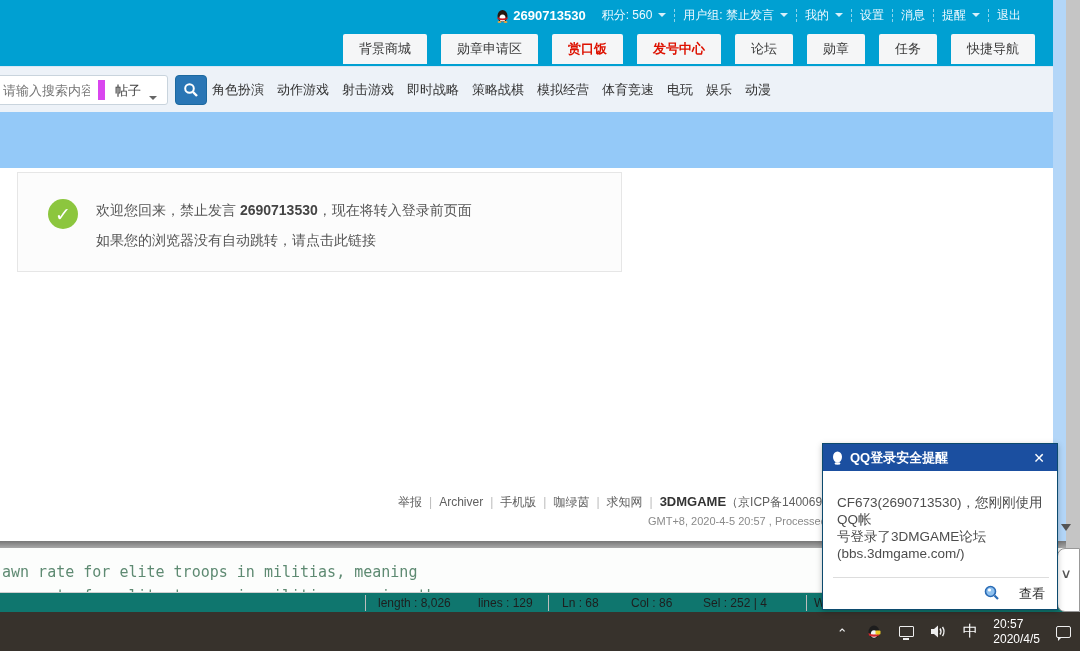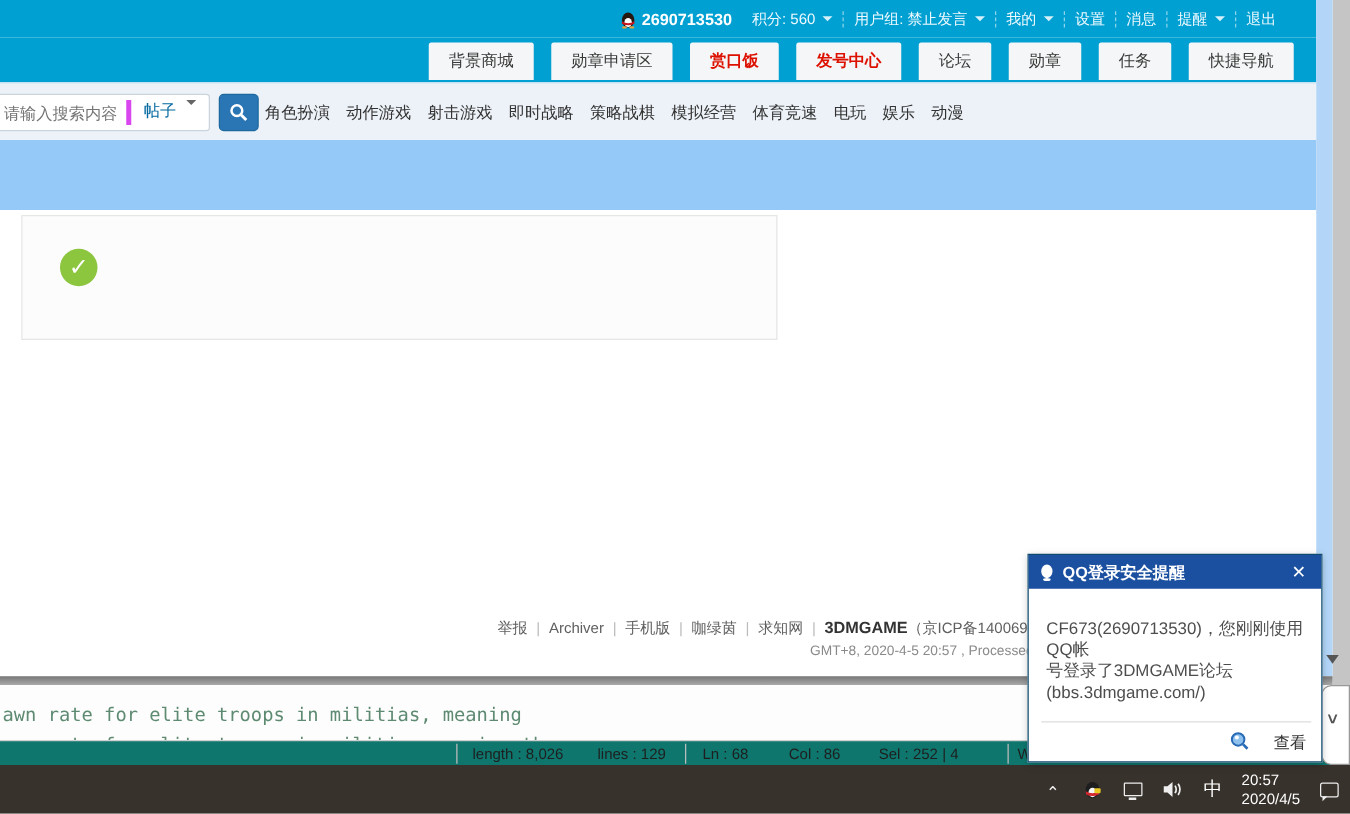--- a/index.html
+++ b/index.html
@@ -31,22 +31,22 @@
   .tabs{position:absolute;right:18px;bottom:2px;display:flex;gap:14px;}
   .tab{background:#f5f6f7;color:#3a3a3a;font-size:13px;padding:6px 16px;border-radius:2px 2px 0 0;cursor:pointer;}
   .tab.hot{color:#dd1100;font-weight:bold;}
 
   .searchrow{position:absolute;left:0;top:66px;width:1053px;height:46px;background:#edf2f8;
     border-top:1px solid #d7e7f5;}
   .search-box{position:absolute;left:-6px;top:8px;width:174px;height:30px;background:#fff;
     border:1px solid #c9d4dd;border-radius:3px;display:flex;align-items:center;}
   .search-input{flex:1;border:0;outline:none;font-size:13px;color:#555;padding:0 8px;min-width:0;
     font-family:"Liberation Sans",sans-serif;background:transparent;}
-  .search-type{display:flex;align-items:flex-start;gap:6px;color:#0369a1;font-size:13px;padding:0 10px;
-    border-left:4px solid #d946ef;height:20px;cursor:pointer;}
+  .search-type{display:flex;align-items:flex-end;gap:6px;color:#404040;font-size:13px;padding:0 10px;
+    border-left:7px solid #d946ef;height:20px;cursor:pointer;}
   .search-type .caret{border-top-color:#666;}
   .search-btn{position:absolute;left:175px;top:8px;width:32px;height:30px;background:#2a76b5;
     border:1px solid #1d699f;border-radius:4px;display:flex;align-items:center;justify-content:center;cursor:pointer;}
   .cats{position:absolute;left:212px;top:0;height:46px;display:flex;align-items:center;gap:13px;
     font-size:13px;color:#333;white-space:nowrap;}
   .cats span{cursor:pointer;}
 
   .banner{position:absolute;left:0;top:112px;width:1053px;height:56px;background:#94c9f8;}
 
   .content{position:absolute;left:0;top:168px;width:1053px;height:373px;background:#fff;}
@@ -194,20 +194,24 @@
         <span>娱乐</span>
         <span>动漫</span>
       </div>
     </div>
 
     <div class="banner"></div>
 
     <div class="content">
       <div class="notice">
         <div class="check-circle">✓</div>
+        <div class="notice-text">
+          <div><span>欢迎您回来，禁止发言 </span><b>2690713530</b><span>，现在将转入登录前页面</span></div>
+          <div>如果您的浏览器没有自动跳转，请点击此链接</div>
+        </div>
       </div>
 
       <div class="footer-line1">
         <span>举报</span><span class="fsep">|</span><span>Archiver</span><span class="fsep">|</span><span>手机版</span><span class="fsep">|</span><span>咖绿茵</span><span class="fsep">|</span><span>求知网</span><span class="fsep">|</span><span class="site">3DMGAME</span><span>（京ICP备14006952号-</span>
       </div>
       <div class="footer-line2">GMT+8, 2020-4-5 20:57 , Processed in</div>
     </div>
 
     <div class="scrollbar-v"></div>
   </div>

